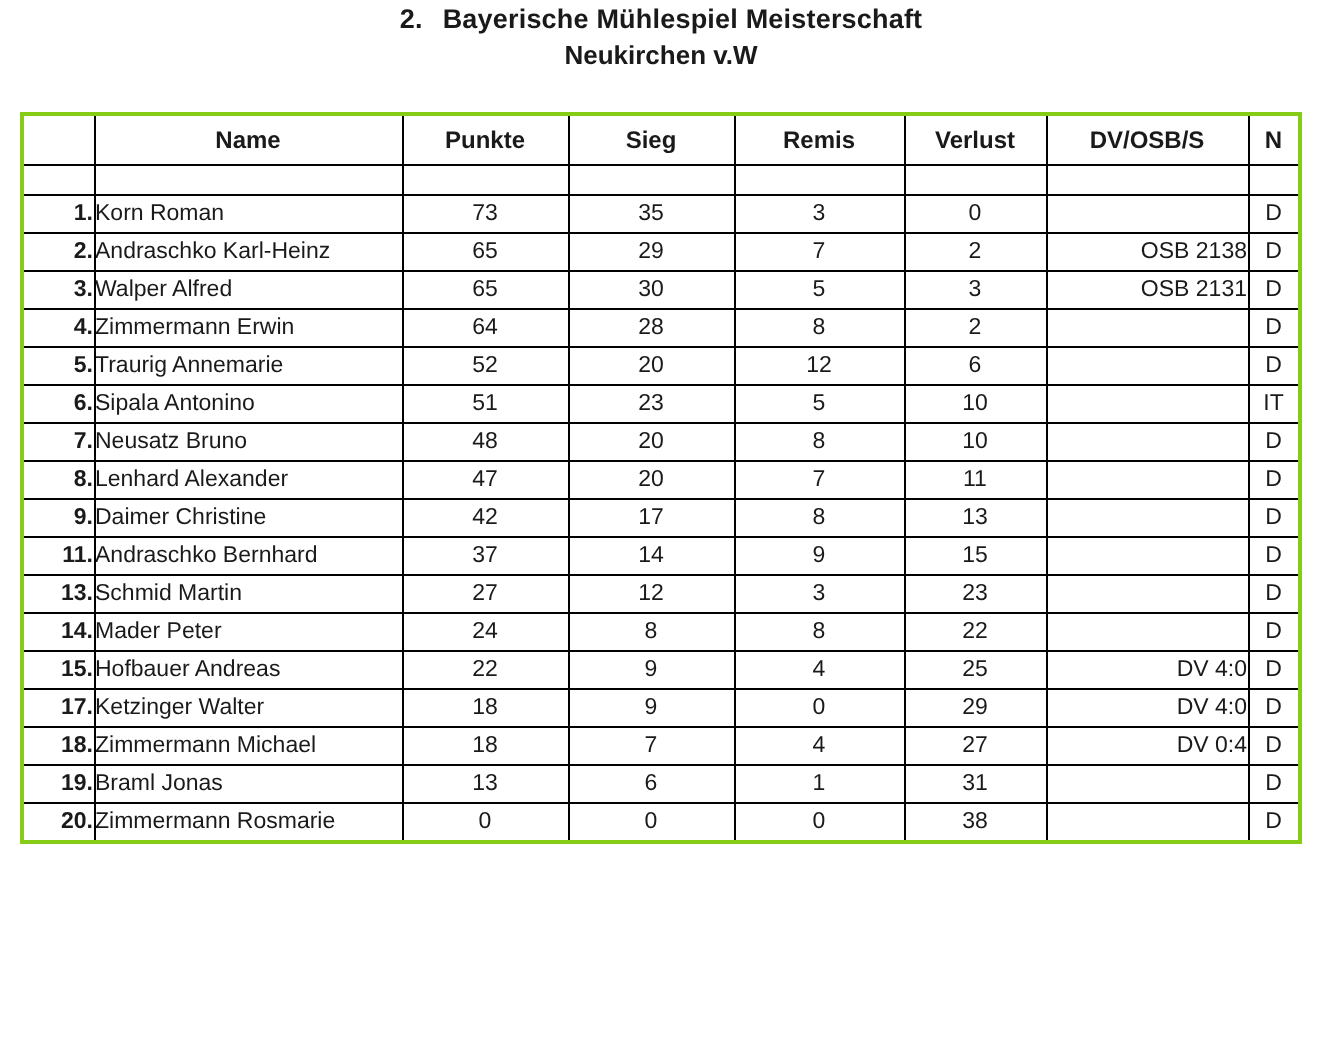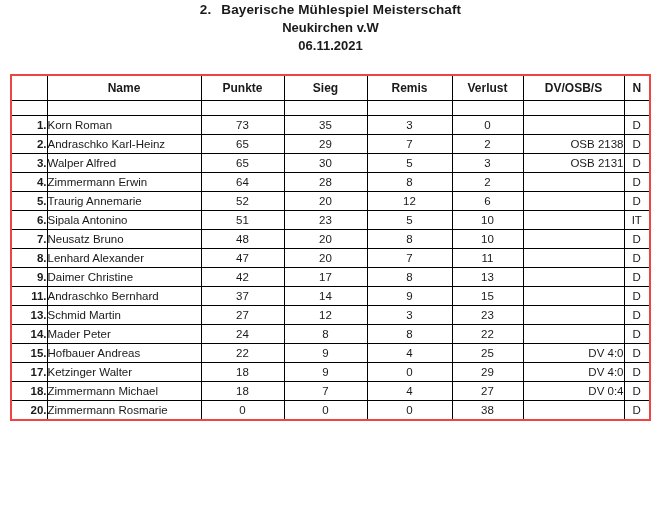--- a/index.html
+++ b/index.html
@@ -56,21 +56,21 @@
   table.standings th {
     border: 1px solid #000000;
     padding: 0;
     height: 18px;
     line-height: 18px;
     overflow: hidden;
     white-space: nowrap;
   }
   
   table.standings {
-    border: 2px solid #ef4444;
+    border: 2px solid #84cc16;
   }
 
   
   col.c-rank    { width: 36px; }
   col.c-name    { width: 154px; }
   col.c-punkte  { width: 83px; }
   col.c-sieg    { width: 83px; }
   col.c-remis   { width: 85px; }
   col.c-verlust { width: 71px; }
   col.c-dv      { width: 101px; }
@@ -113,21 +113,20 @@
   td.nat {
     text-align: center;
   }
 </style>
 </head>
 <body>
 
 <div class="title-block">
   <div class="title-line-1"><span class="ord">2.</span><span>Bayerische Mühlespiel Meisterschaft</span></div>
   <div class="title-line-2">Neukirchen v.W</div>
-  <div class="title-line-3">06.11.2021</div>
 </div>
 
 <div class="table-wrap">
   <table class="standings">
     <colgroup>
       <col class="c-rank">
       <col class="c-name">
       <col class="c-punkte">
       <col class="c-sieg">
       <col class="c-remis">
@@ -302,20 +301,30 @@
           <td class="rank">18.</td>
           <td class="name">Zimmermann Michael</td>
           <td class="num">18</td>
           <td class="num">7</td>
           <td class="num">4</td>
           <td class="num">27</td>
           <td class="dv">DV 0:4</td>
           <td class="nat">D</td>
         </tr>
         <tr>
+          <td class="rank">19.</td>
+          <td class="name">Braml Jonas</td>
+          <td class="num">13</td>
+          <td class="num">6</td>
+          <td class="num">1</td>
+          <td class="num">31</td>
+          <td class="dv"></td>
+          <td class="nat">D</td>
+        </tr>
+        <tr>
           <td class="rank">20.</td>
           <td class="name">Zimmermann Rosmarie</td>
           <td class="num">0</td>
           <td class="num">0</td>
           <td class="num">0</td>
           <td class="num">38</td>
           <td class="dv"></td>
           <td class="nat">D</td>
         </tr>
       </tbody>

